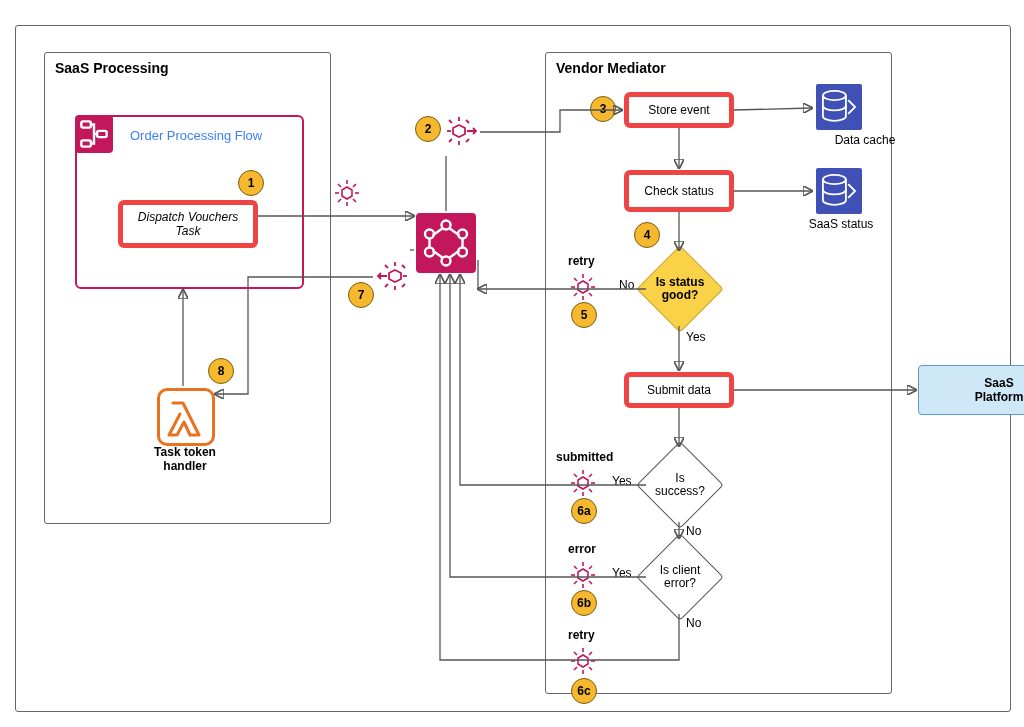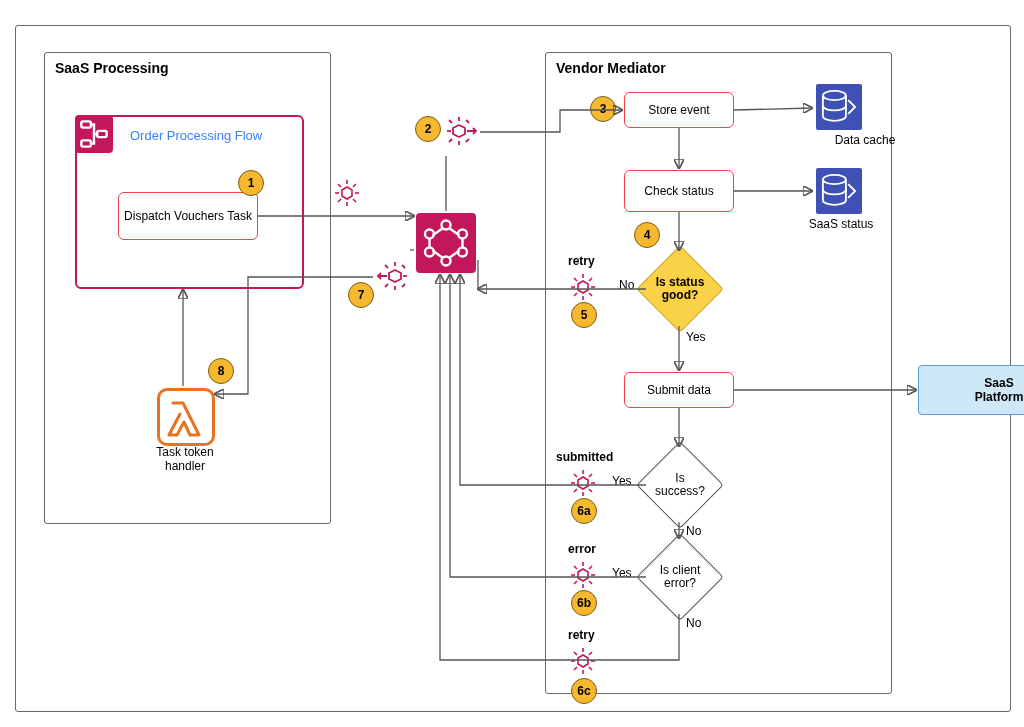--- a/index.html
+++ b/index.html
@@ -1,21 +1,21 @@
 <!DOCTYPE html>
 <html><head>
 <meta charset="utf-8">
 <style>
   html, body { margin: 0; padding: 0; background: #ffffff; }
   body { width: 1024px; height: 727px; font-family: Arial, Helvetica, sans-serif; font-size: 13px; color: #000; }
   .canvas { position: relative; width: 1024px; height: 727px; }
   .frame { position: absolute; border: 1px solid #666; border-radius: 3px; }
   .panel { position: absolute; border: 1px solid #666; border-radius: 3px; background: #fff; }
   .title { position: absolute; font-weight: bold; font-size: 14px; }
-  .box { position: absolute; border: 1px solid #ef4444; border-radius: 6px; background: #fff; text-align: center; display: flex; align-items: center; justify-content: center; padding: 2px 4px; box-sizing: border-box; }
+  .box { position: absolute; border: 5px solid #ef4444; border-radius: 6px; background: #fff; text-align: center; display: flex; align-items: center; justify-content: center; padding: 2px 4px; box-sizing: border-box; }
   .box-small { font-size: 12px; line-height: 1.2; }
   .magenta-box { position: absolute; border: 2px solid #C2185B; border-radius: 6px; background: #fff; }
   .magenta-title { color: #3b82f6; font-weight: 500; font-size: 13px; }
   .magenta-badge { position: absolute; width: 38px; height: 38px; background: #C2185B; border-radius: 4px; display: flex; align-items: center; justify-content: center; }
   .magenta-core { position: absolute; width: 60px; height: 60px; background: #C2185B; border-radius: 4px; display: flex; align-items: center; justify-content: center; }
   .lambda { position: absolute; width: 52px; height: 52px; border: 3px solid #E8721E; border-radius: 10px; background: #fff; }
   .lambda svg { width: 100%; height: 100%; }
   .db-icon { position: absolute; width: 46px; height: 46px; background: #3F51B5; border-radius: 2px; display:flex; align-items:center; justify-content:center; }
   .saas-box { position: absolute; background: #cfe8f7; border: 1px solid #5a9bd4; border-radius: 4px; text-align: center; font-weight: bold; font-size: 12px; display:flex; align-items:center; justify-content:center; }
   .diamond { position: absolute; display:flex; align-items:center; justify-content:center; text-align:center; }
@@ -51,21 +51,21 @@
     <svg viewBox="0 0 24 24">
         <g stroke="#fff" stroke-width="1.5" fill="none">
           <rect x="4" y="4" width="6" height="4" rx="1"></rect>
           <rect x="4" y="16" width="6" height="4" rx="1"></rect>
           <rect x="14" y="10" width="6" height="4" rx="1"></rect>
           <path d="M10 6 H12 V12 H14 M10 18 H12 V12"></path>
         </g>
       </svg>
   </div>
   <div class="magenta-title" style="position:absolute; left:130px; top:128px;">Order Processing Flow</div>
-  <div class="box box-small" style="left:118px; top:192px; width:140px; height:48px;">
+  <div class="box box-small" style="left:118px; top:200px; width:140px; height:48px;font-style:italic;">
     <span>Dispatch Vouchers Task</span>
   </div>
 
   <div class="magenta-core" style="left:416px; top:213px;">
     <svg viewBox="0 0 40 40">
         <g stroke="#fff" stroke-width="1.6" fill="none">
           <circle cx="9" cy="14" r="3"></circle>
           <circle cx="20" cy="8" r="3"></circle>
           <circle cx="31" cy="14" r="3"></circle>
           <circle cx="31" cy="26" r="3"></circle>
@@ -184,21 +184,21 @@
       </svg>
   </div>
 
   <div class="lambda" style="left:157px; top:388px;">
     <svg viewBox="0 0 52 52">
         <g stroke="#E8721E" stroke-width="3" fill="none" stroke-linejoin="round" stroke-linecap="round">
           <path d="M13 12 H23 L39 44 H30 L24 31 L17 44 H9 L20 23"></path>
         </g>
       </svg>
   </div>
-  <div class="label" style="left:140px; top:445px; width:90px;">Task token handler</div>
+  <div class="label" style="left:140px; top:445px; width:90px;font-weight:bold;">Task token handler</div>
 
   <div class="box box-small" style="left:624px; top:92px; width:110px; height:36px;">
       <span>Store event</span>
     </div>
   <div class="box box-small" style="left:624px; top:372px; width:110px; height:36px;">
       <span>Submit data</span>
     </div>
   <div class="box box-small" style="left:624px; top:170px; width:110px; height:42px;">
       <span>Check status</span>
     </div>

